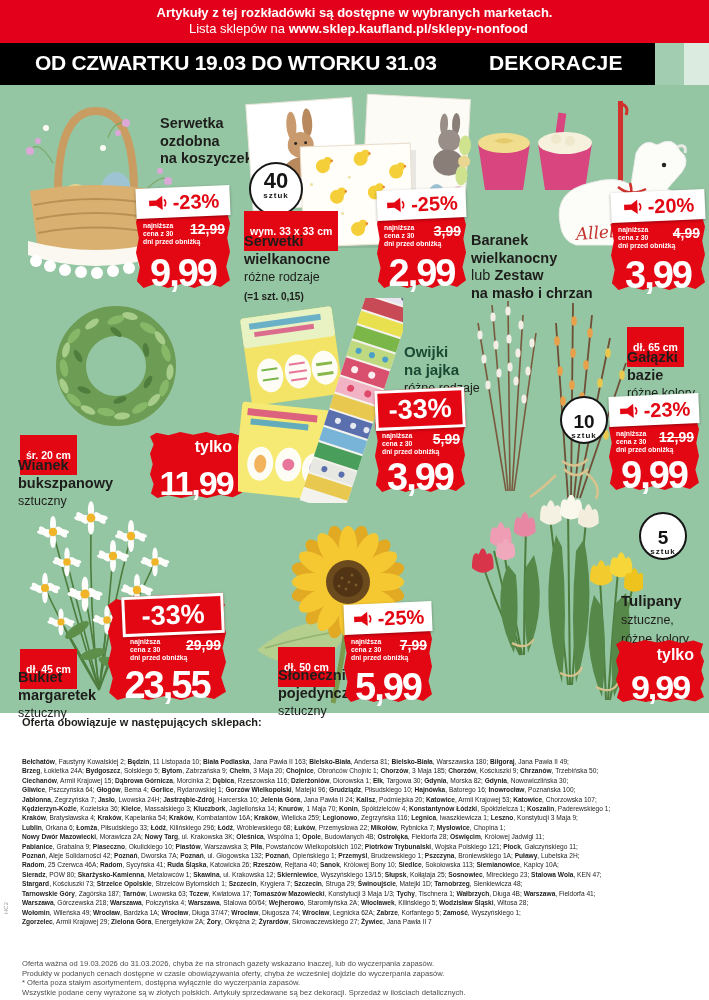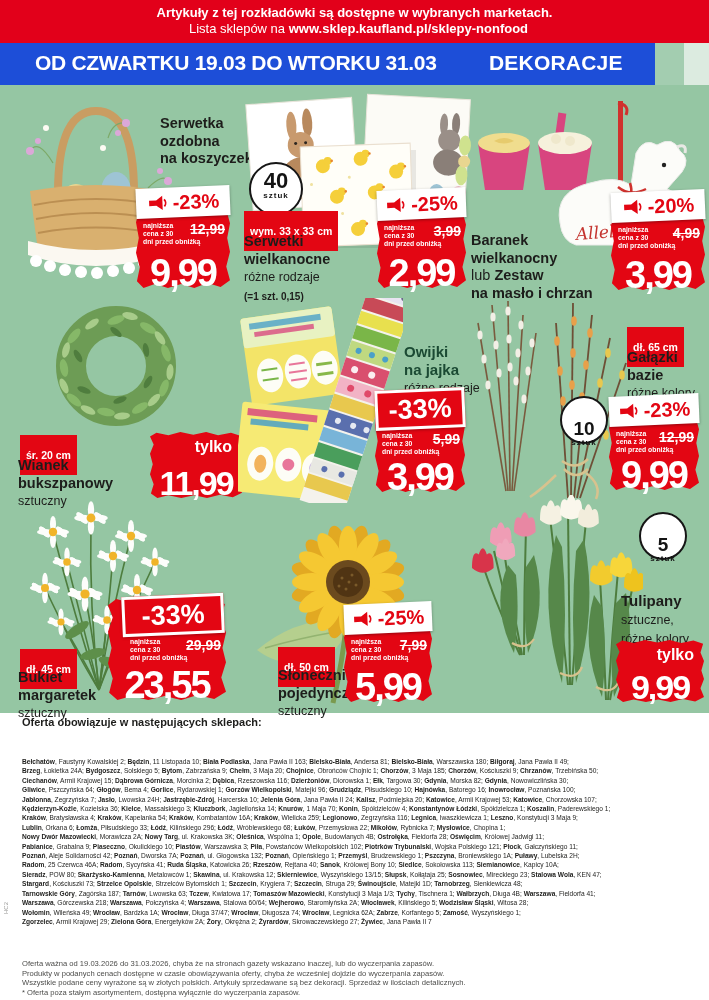--- a/index.html
+++ b/index.html
@@ -5,36 +5,36 @@
   html,body{margin:0;padding:0;background:#fff;}
   #page{position:relative;width:709px;height:1000px;overflow:hidden;background:#fff;
         font-family:"Liberation Sans","DejaVu Sans",sans-serif;-webkit-font-smoothing:antialiased;}
   .abs{position:absolute;}
   
   #banner{left:0;top:0;width:709px;height:43px;background:#e2001a;color:#fff;text-align:center;}
   #banner .l1{font-size:13px;font-weight:600;margin-top:5px;}
   #banner .l2{font-size:13px;margin-top:1px;padding-left:8px;}
   #banner .l2 b{font-weight:bold;}
   
-  #hbar{left:0;top:43px;width:709px;height:42px;background:#1d4ed8;color:#fff;}
+  #hbar{left:0;top:43px;width:709px;height:42px;background:#000000;color:#fff;}
   #hbar .dates{position:absolute;left:35px;top:8px;font-size:21px;font-weight:bold;letter-spacing:-.3px;}
   #hbar .cat{position:absolute;left:489px;top:8px;font-size:21px;font-weight:bold;letter-spacing:.2px;}
   .hblock1{position:absolute;left:655px;top:43px;width:29px;height:42px;background:#a3cdb0;}
   .hblock2{position:absolute;left:684px;top:43px;width:25px;height:42px;background:#dcebe0;}
   
   #main{left:0;top:85px;width:709px;height:628px;background:#95c6a3;}
   
   .pname{position:absolute;font-weight:bold;font-size:14.5px;line-height:17.5px;color:#1d1d1b;}
   .pname .psub{font-weight:normal;font-size:12.5px;}
   .pname .punit{font-weight:bold;font-size:10px;}
   .pname .reg{font-weight:normal;}
   .slabel{position:absolute;background:#e30613;color:#fff;font-weight:bold;font-size:10.5px;line-height:16px;padding:12px 6px;white-space:nowrap;}
   .qcircle{position:absolute;background:#fff;border:2.5px solid #161616;border-radius:50%;text-align:center;color:#141414;box-sizing:border-box;}
   .q-num{font-weight:bold;font-size:22px;line-height:23px;margin-top:5px;}
-  .q-num.sm{font-size:19px;line-height:20px;margin-top:21px;}
+  .q-num.sm{font-size:19px;line-height:20px;margin-top:14px;}
   .q-lbl{font-weight:bold;font-size:8px;letter-spacing:1px;margin-top:-1px;}
   
   .pbadge{position:absolute;}
   .pb-body{position:absolute;inset:0;background:#e30613;
     clip-path:polygon(0% 7%,7% 1%,20% 5%,33% 0%,47% 4%,61% 0%,74% 5%,88% 1%,99% 6%,96% 20%,100% 34%,97% 49%,100% 63%,96% 78%,100% 92%,90% 99%,76% 95%,62% 100%,48% 96%,34% 100%,20% 96%,8% 100%,1% 93%,4% 79%,0% 64%,3% 49%,0% 33%,4% 19%);}
   .pb-disc{position:absolute;left:0;right:0;top:-3px;height:30px;display:flex;align-items:center;justify-content:center;gap:4px;
     font-weight:bold;transform:rotate(-2.5deg);}
   .pb-disc.white{background:#fff;color:#e30613;font-size:20px;box-shadow:0 1px 3px rgba(0,0,0,.35);}
   .pb-disc.red{background:#e30613;color:#fff;border:3px solid #fff;height:34px;font-size:27px;box-shadow:0 1px 3px rgba(0,0,0,.3);}
   .pb-note{position:absolute;top:32px;left:7px;right:5px;color:#fff;font-size:6.8px;line-height:7.8px;font-weight:bold;text-align:left;}
@@ -744,18 +744,18 @@
       <div><b>Sieradz</b>, POW 80; <b>Skarżysko-Kamienna</b>, Metalowców 1; <b>Skawina</b>, ul. Krakowska 12; <b>Skierniewice</b>, Wyszyńskiego 13/15; <b>Słupsk</b>, Kołłątaja 25; <b>Sosnowiec</b>, Mireckiego 23; <b>Stalowa Wola</b>, KEN 47;</div>
       <div><b>Stargard</b>, Kościuszki 73; <b>Strzelce Opolskie</b>, Strzelców Bytomskich 1; <b>Szczecin</b>, Krygiera 7; <b>Szczecin</b>, Struga 29; <b>Świnoujście</b>, Matejki 1D; <b>Tarnobrzeg</b>, Sienkiewicza 48;</div>
       <div><b>Tarnowskie Góry</b>, Zagórska 187; <b>Tarnów</b>, Lwowska 63; <b>Tczew</b>, Kwiatowa 17; <b>Tomaszów Mazowiecki</b>, Konstytucji 3 Maja 1/3; <b>Tychy</b>, Tischnera 1; <b>Wałbrzych</b>, Długa 4B; <b>Warszawa</b>, Fieldorfa 41;</div>
       <div><b>Warszawa</b>, Górczewska 218; <b>Warszawa</b>, Połczyńska 4; <b>Warszawa</b>, Stalowa 60/64; <b>Wejherowo</b>, Staromłyńska 2A; <b>Włocławek</b>, Kilińskiego 5; <b>Wodzisław Śląski</b>, Witosa 28;</div>
       <div><b>Wołomin</b>, Wileńska 49; <b>Wrocław</b>, Bardzka 1A; <b>Wrocław</b>, Długa 37/47; <b>Wrocław</b>, Długosza 74; <b>Wrocław</b>, Legnicka 62A; <b>Zabrze</b>, Korfantego 5; <b>Zamość</b>, Wyszyńskiego 1;</div>
       <div><b>Zgorzelec</b>, Armii Krajowej 29; <b>Zielona Góra</b>, Energetyków 2A; <b>Żory</b>, Okrężna 2; <b>Żyrardów</b>, Skrowaczewskiego 27; <b>Żywiec</b>, Jana Pawła II 7</div>
     </div>
   <div id="footer-notes" class="abs">
       <div>Oferta ważna od 19.03.2026 do 31.03.2026, chyba że na stronach gazety wskazano inaczej, lub do wyczerpania zapasów.</div>
       <div>Produkty w podanych cenach dostępne w czasie obowiązywania oferty, chyba że wcześniej dojdzie do wyczerpania zapasów.</div>
+      <div>* Oferta poza stałym asortymentem, dostępna wyłącznie do wyczerpania zapasów.</div>
       <div>Wszystkie podane ceny wyrażone są w złotych polskich. Artykuły sprzedawane są bez dekoracji. Sprzedaż w ilościach detalicznych.</div>
-      <div>* Oferta poza stałym asortymentem, dostępna wyłącznie do wyczerpania zapasów.</div>
     </div>
   <div id="page-marker" class="abs">HC2</div>
 
 </div>
 
 </body></html>

